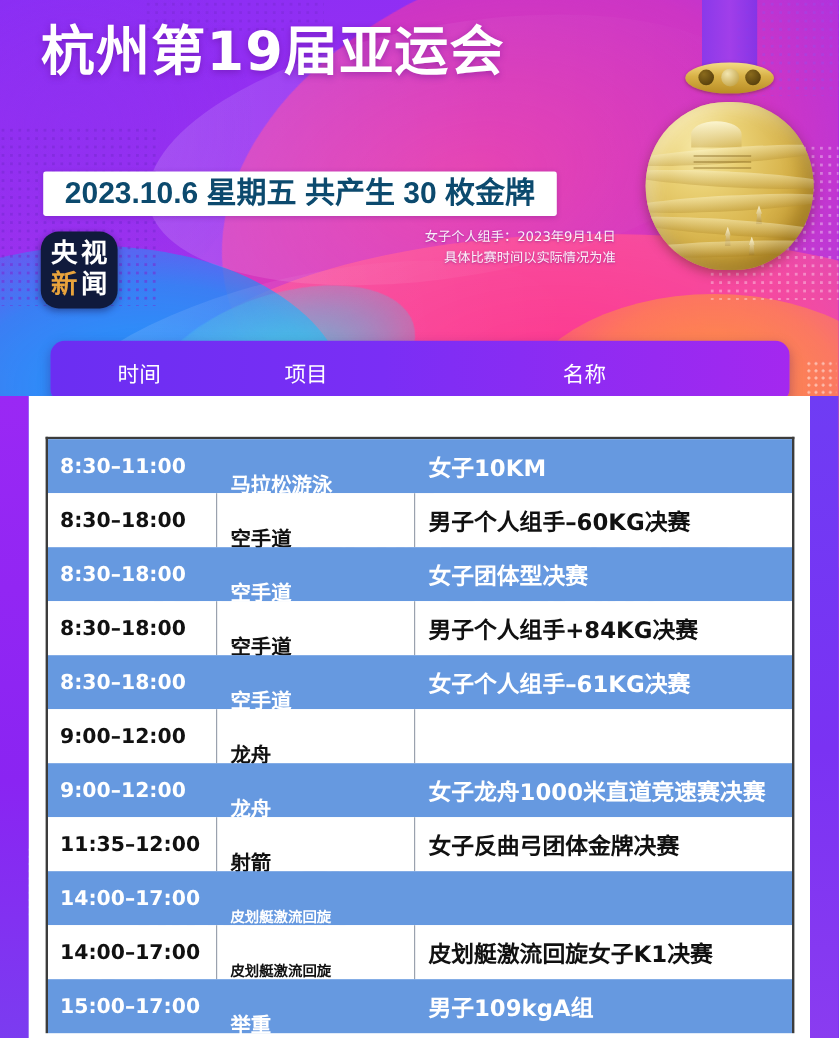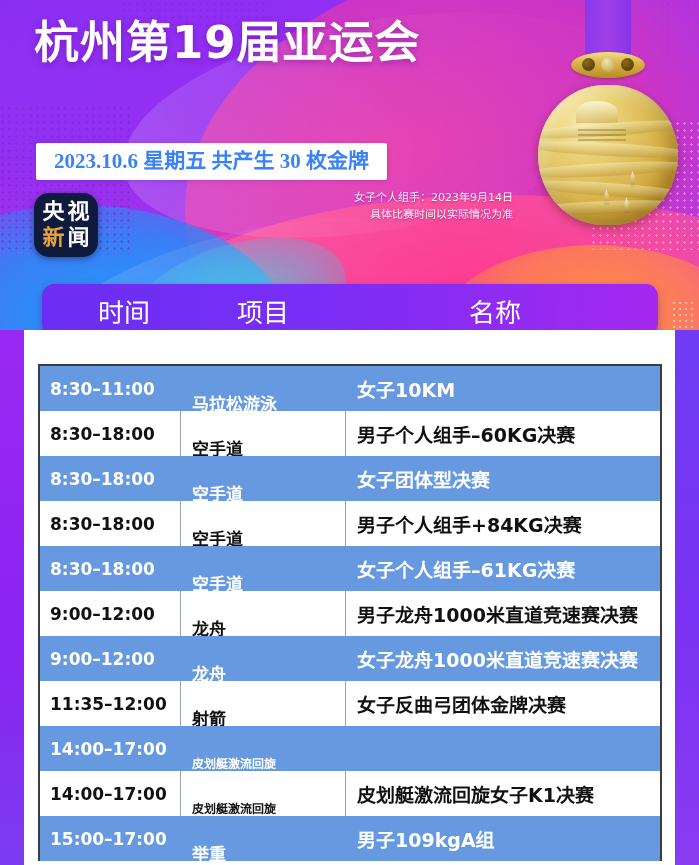--- a/index.html
+++ b/index.html
@@ -194,25 +194,25 @@
   }
 
   .date-bar {
     position: absolute; left: 36px; top: 143px;
     padding: 6px 18px 7px 18px;
     background: #ffffff;
     border-radius: 2px;
     box-shadow: 0 1px 4px rgba(80,20,130,.25);
   }
   .date-bar-text {
-    font-family: Liberation Serif, serif;
+    font-family: Liberation Sans, sans-serif;
     font-weight: bold;
-    font-size: 21px;
+    font-size: 25px;
     line-height: 24px;
-    color: #3b82f6;
+    color: #0c4a6e;
     white-space: nowrap;
   }
 
   .fineprint { position: absolute; right: 186px; top: 189px; text-align: right; }
   .fineprint div {
     font-family: "DejaVu Sans", "Liberation Sans", sans-serif;
     font-size: 11px;
     line-height: 17px;
     color: rgba(255,255,255,.92);
     white-space: nowrap;
@@ -245,21 +245,21 @@
   .col-header {
     position: absolute; left: 42px; top: 284px;
     width: 616px; height: 52px;
     border-radius: 12px;
     background: linear-gradient(92deg, #6b2ef2 0%, #7a2ef5 45%, #a428ef 100%);
     box-shadow: 0 4px 10px rgba(60,10,110,.35);
   }
   .col-header div {
     position: absolute; top: 50%; transform: translateY(-50%);
     font-family: "DejaVu Sans", "Liberation Sans", sans-serif;
-    font-size: 26px;
+    font-size: 18px;
     color: #ffffff;
     white-space: nowrap;
   }
   .ch-time { left: 56px; }
   .ch-sport { left: 195px; }
   .ch-event { left: 427px; }
 
   
   .panel {
     position: absolute; left: 24px; top: 330px;
@@ -454,21 +454,20 @@
           <div class="cell c-event">男子个人组手+84KG决赛</div>
         </div>
         <div class="row alt">
           <div class="cell c-time">8:30–18:00</div>
           <div class="cell c-sport">空手道</div>
           <div class="cell c-event">女子个人组手–61KG决赛</div>
         </div>
         <div class="row">
           <div class="cell c-time">9:00–12:00</div>
           <div class="cell c-sport">龙舟</div>
-          <div class="cell c-event">男子龙舟1000米直道竞速赛决赛</div>
         </div>
         <div class="row alt">
           <div class="cell c-time">9:00–12:00</div>
           <div class="cell c-sport">龙舟</div>
           <div class="cell c-event">女子龙舟1000米直道竞速赛决赛</div>
         </div>
         <div class="row">
           <div class="cell c-time">11:35–12:00</div>
           <div class="cell c-sport">射箭</div>
           <div class="cell c-event">女子反曲弓团体金牌决赛</div>

